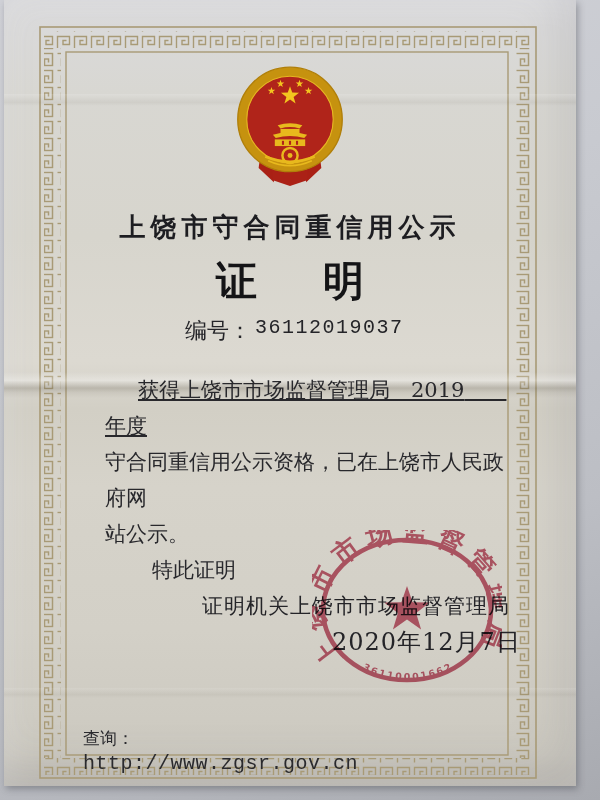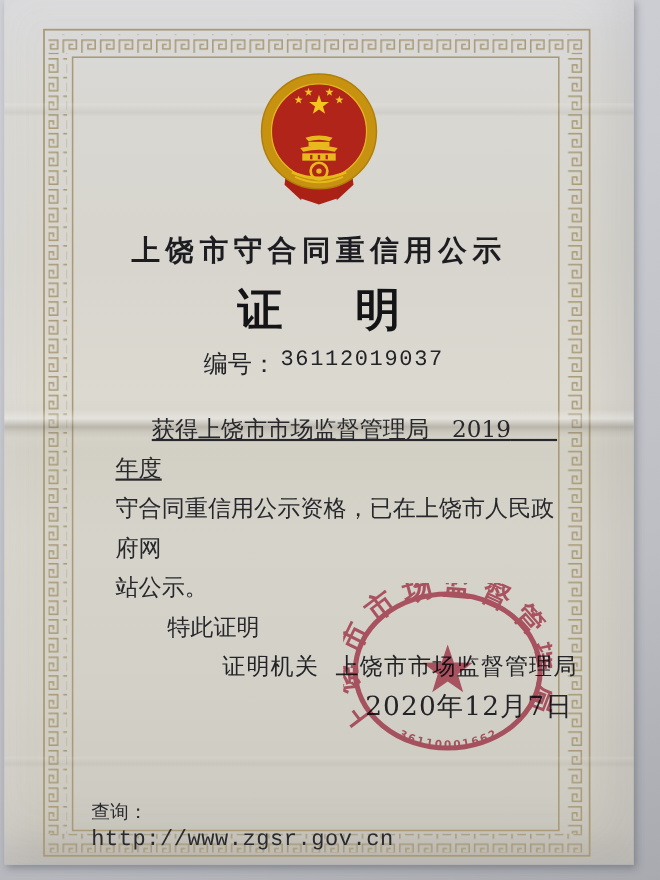--- a/index.html
+++ b/index.html
@@ -47,21 +47,21 @@
     font-size:22px;color:#242428;
   }
   .serial-row .num{font-family:Liberation Mono, monospace;font-size:20px;letter-spacing:1.5px;}
   .body-block{
     position:absolute;left:101px;top:372px;width:404px;
     font-size:21px;line-height:36px;color:#28282c;
   }
   .body-block .indent1{text-indent:33px;text-decoration:underline;}
   .body-block .indent2{text-indent:47px;}
   .authority-row{
-    position:absolute;left:198px;top:592px;display:flex;gap:15px;
+    position:absolute;left:198px;top:592px;display:flex;gap:0;
     font-size:21px;color:#242428;white-space:nowrap;align-items:flex-end;
   }
   .date-line{
     position:absolute;left:328px;top:626px;
     font-size:24px;color:#242428;
   }
   .date-line,.authority-row{letter-spacing:1px;}
   .seal{position:absolute;left:308px;top:530px;mix-blend-mode:multiply;opacity:.86;}
   .footer-row{
     position:absolute;left:79px;top:727px;display:flex;align-items:flex-start;gap:2px;

